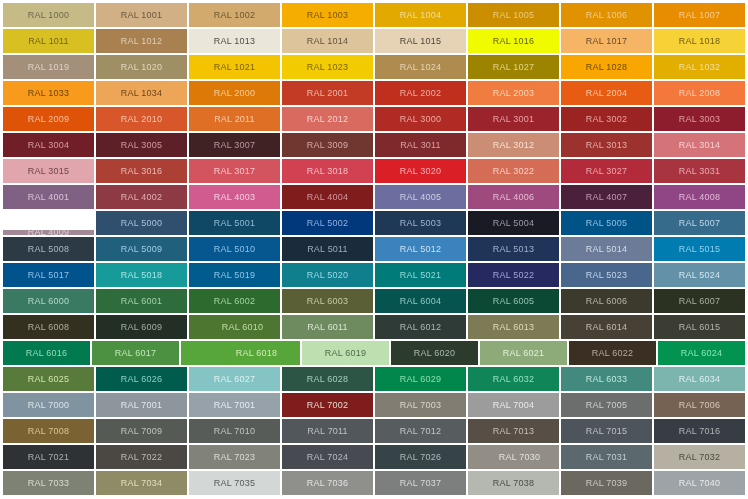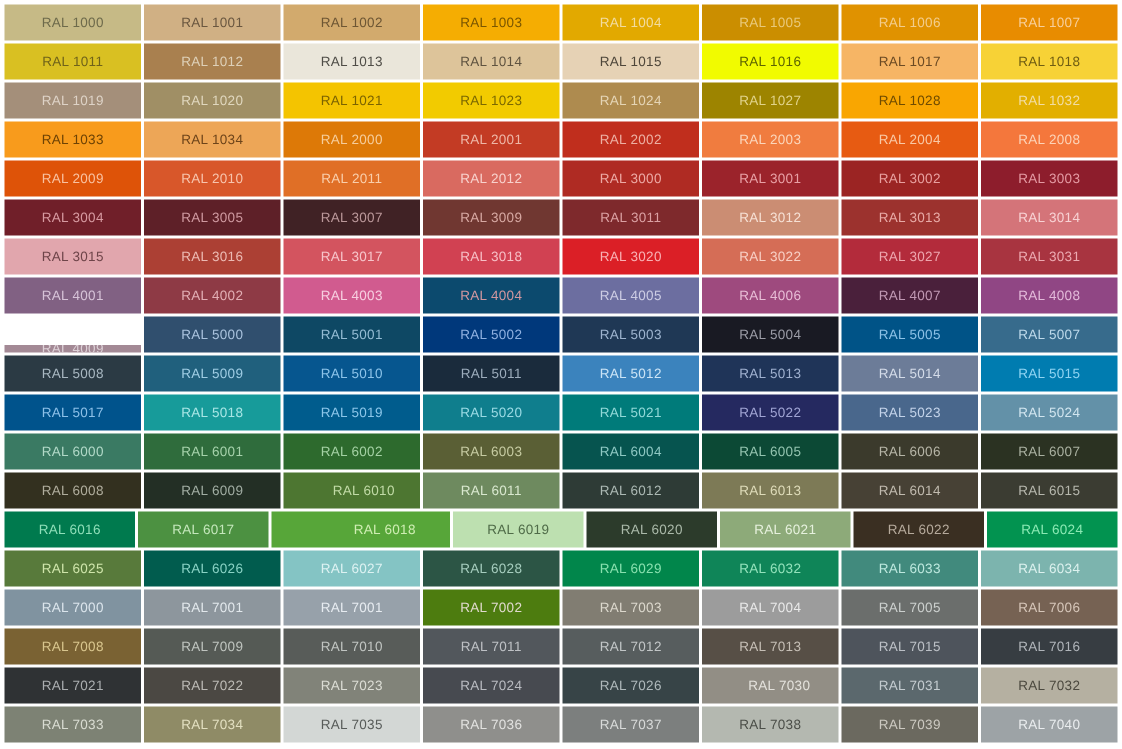--- a/index.html
+++ b/index.html
@@ -232,21 +232,21 @@
     <div class="ral-row">
       <div class="swatch" style="background: rgb(129, 97, 131);">
         <span class="code" style="color: rgb(215, 195, 216);">RAL 4001</span>
       </div>
       <div class="swatch" style="background: rgb(142, 58, 69);">
         <span class="code" style="color: rgb(226, 174, 180);">RAL 4002</span>
       </div>
       <div class="swatch" style="background: rgb(209, 91, 143);">
         <span class="code" style="color: rgb(247, 207, 224);">RAL 4003</span>
       </div>
-      <div class="swatch" style="background: #0c4a6e; align-items: center;">
+      <div class="swatch" style="background: #7f1d1d; align-items: center;">
         <span class="code" style="color: rgb(210, 151, 159);">RAL 4004</span>
       </div>
       <div class="swatch" style="background: rgb(108, 110, 160);">
         <span class="code" style="color: rgb(205, 205, 228);">RAL 4005</span>
       </div>
       <div class="swatch" style="background: rgb(158, 74, 126);">
         <span class="code" style="color: rgb(232, 189, 214);">RAL 4006</span>
       </div>
       <div class="swatch" style="background: rgb(74, 32, 59);">
         <span class="code" style="color: rgb(193, 153, 180);">RAL 4007</span>
@@ -440,21 +440,21 @@
     <div class="ral-row">
       <div class="swatch" style="background: rgb(128, 147, 160);">
         <span class="code" style="color: rgb(219, 229, 236);">RAL 7000</span>
       </div>
       <div class="swatch" style="background: rgb(141, 150, 157);">
         <span class="code" style="color: rgb(226, 232, 236);">RAL 7001</span>
       </div>
       <div class="swatch" style="background: rgb(151, 161, 170);">
         <span class="code" style="color: rgb(231, 236, 241);">RAL 7001</span>
       </div>
-      <div class="swatch" style="background: #4d7c0f;">
+      <div class="swatch" style="background: #7f1d1d;">
         <span class="code" style="color: rgb(224, 218, 205);">RAL 7002</span>
       </div>
       <div class="swatch" style="background: rgb(129, 125, 114);">
         <span class="code" style="color: rgb(220, 216, 205);">RAL 7003</span>
       </div>
       <div class="swatch" style="background: rgb(156, 156, 156);">
         <span class="code" style="color: rgb(233, 233, 233);">RAL 7004</span>
       </div>
       <div class="swatch" style="background: rgb(107, 110, 108);">
         <span class="code" style="color: rgb(204, 208, 206);">RAL 7005</span>

